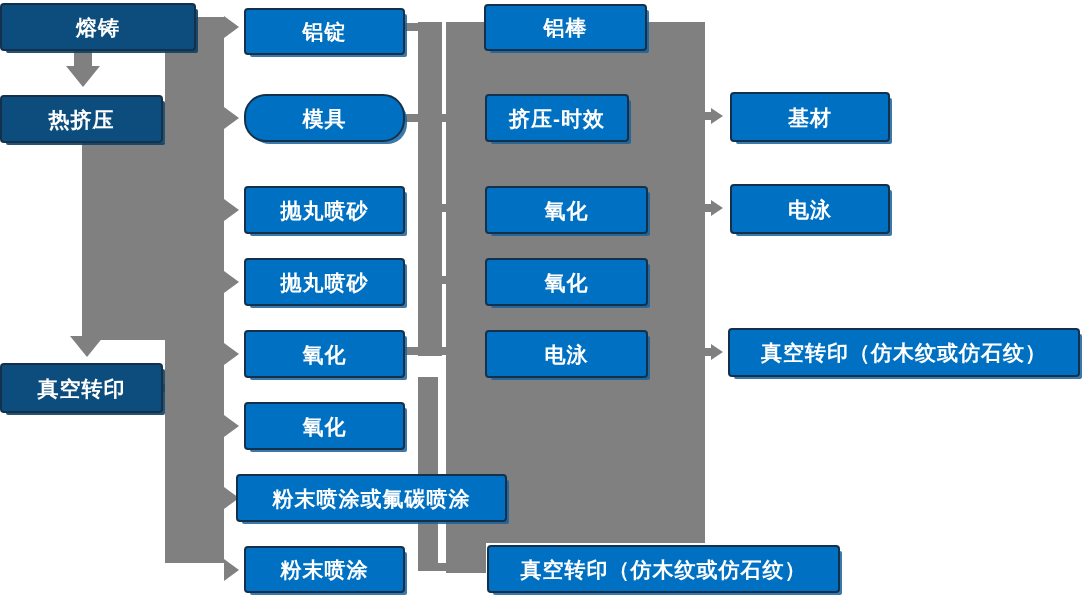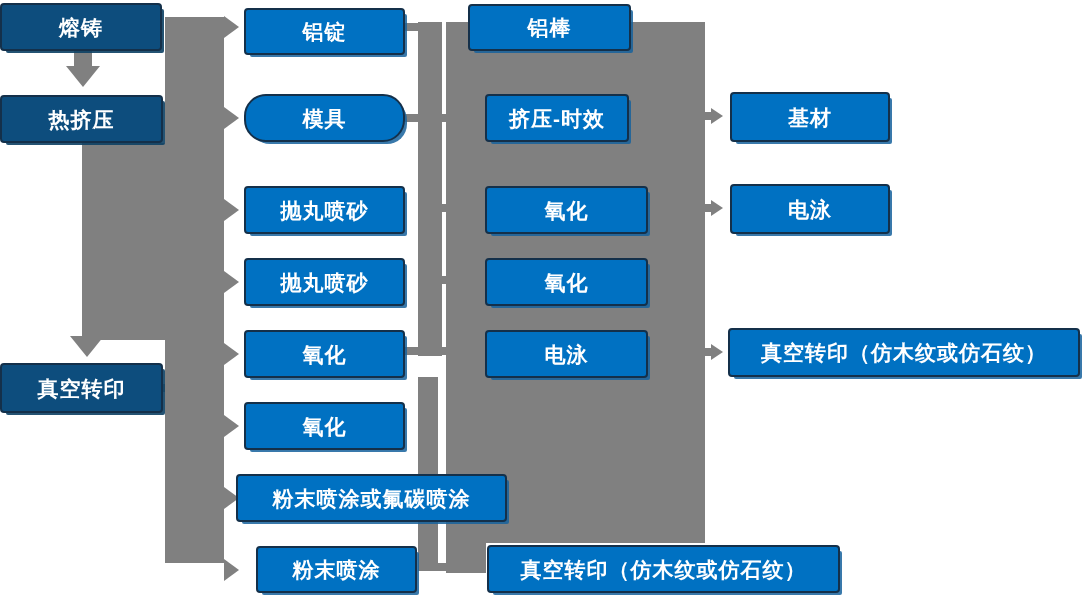--- a/index.html
+++ b/index.html
@@ -63,32 +63,32 @@
       <div class="arr-r" style="left: 224px; top: 415px;"></div>
       <div class="arr-r" style="left: 224px; top: 487px;"></div>
       <div class="arr-r" style="left: 224px; top: 559px;"></div>
       <div class="arr-r sm" style="left: 711px; top: 108px;"></div>
       <div class="arr-r sm" style="left: 711px; top: 200px;"></div>
       <div class="arr-r sm" style="left: 711px; top: 344px;"></div>
       <div class="arr-d" style="left: 66px; top: 66px;"></div>
       <div class="arr-d" style="left: 70px; top: 336px;"></div>
     </div>
   <div>
-      <div class="flow-node dark" style="left: 0px; top: 3px; width: 162px; height: 48px;">熔铸</div>
+      <div class="flow-node dark" style="left: 0px; top: 3px; width: 196px; height: 48px;">熔铸</div>
       <div class="flow-node dark" style="left: 0px; top: 95px; width: 163px; height: 48px;">热挤压</div>
       <div class="flow-node dark" style="left: 0px; top: 363px; width: 163px; height: 50px;">真空转印</div>
       <div class="flow-node bright" style="left: 244px; top: 8px; width: 161px; height: 47px;">铝锭</div>
       <div class="flow-node bright" style="left: 244px; top: 94px; width: 161px; height: 48px; border-radius: 22px;">模具</div>
       <div class="flow-node bright" style="left: 244px; top: 186px; width: 161px; height: 48px;">抛丸喷砂</div>
       <div class="flow-node bright" style="left: 244px; top: 258px; width: 161px; height: 48px;">抛丸喷砂</div>
       <div class="flow-node bright" style="left: 244px; top: 330px; width: 161px; height: 48px;">氧化</div>
       <div class="flow-node bright" style="left: 244px; top: 402px; width: 161px; height: 48px;">氧化</div>
       <div class="flow-node bright" style="left: 236px; top: 474px; width: 271px; height: 48px;">粉末喷涂或氟碳喷涂</div>
-      <div class="flow-node bright" style="left: 256px; top: 546px; width: 161px; height: 47px;">粉末喷涂</div>
-      <div class="flow-node bright" style="left: 468px; top: 4px; width: 163px; height: 47px;">铝棒</div>
+      <div class="flow-node bright" style="left: 244px; top: 546px; width: 161px; height: 47px;">粉末喷涂</div>
+      <div class="flow-node bright" style="left: 484px; top: 4px; width: 163px; height: 47px;">铝棒</div>
       <div class="flow-node bright" style="left: 485px; top: 94px; width: 144px; height: 48px;">挤压-时效</div>
       <div class="flow-node bright" style="left: 485px; top: 186px; width: 163px; height: 48px;">氧化</div>
       <div class="flow-node bright" style="left: 485px; top: 258px; width: 163px; height: 48px;">氧化</div>
       <div class="flow-node bright" style="left: 485px; top: 330px; width: 163px; height: 48px;">电泳</div>
       <div class="flow-node bright" style="left: 487px; top: 545px; width: 353px; height: 48px;">真空转印（仿木纹或仿石纹）</div>
       <div class="flow-node bright" style="left: 730px; top: 92px; width: 160px; height: 50px;">基材</div>
       <div class="flow-node bright" style="left: 730px; top: 184px; width: 160px; height: 50px;">电泳</div>
       <div class="flow-node bright" style="left: 728px; top: 328px; width: 352px; height: 49px;">真空转印（仿木纹或仿石纹）</div>
     </div>
 </div>

